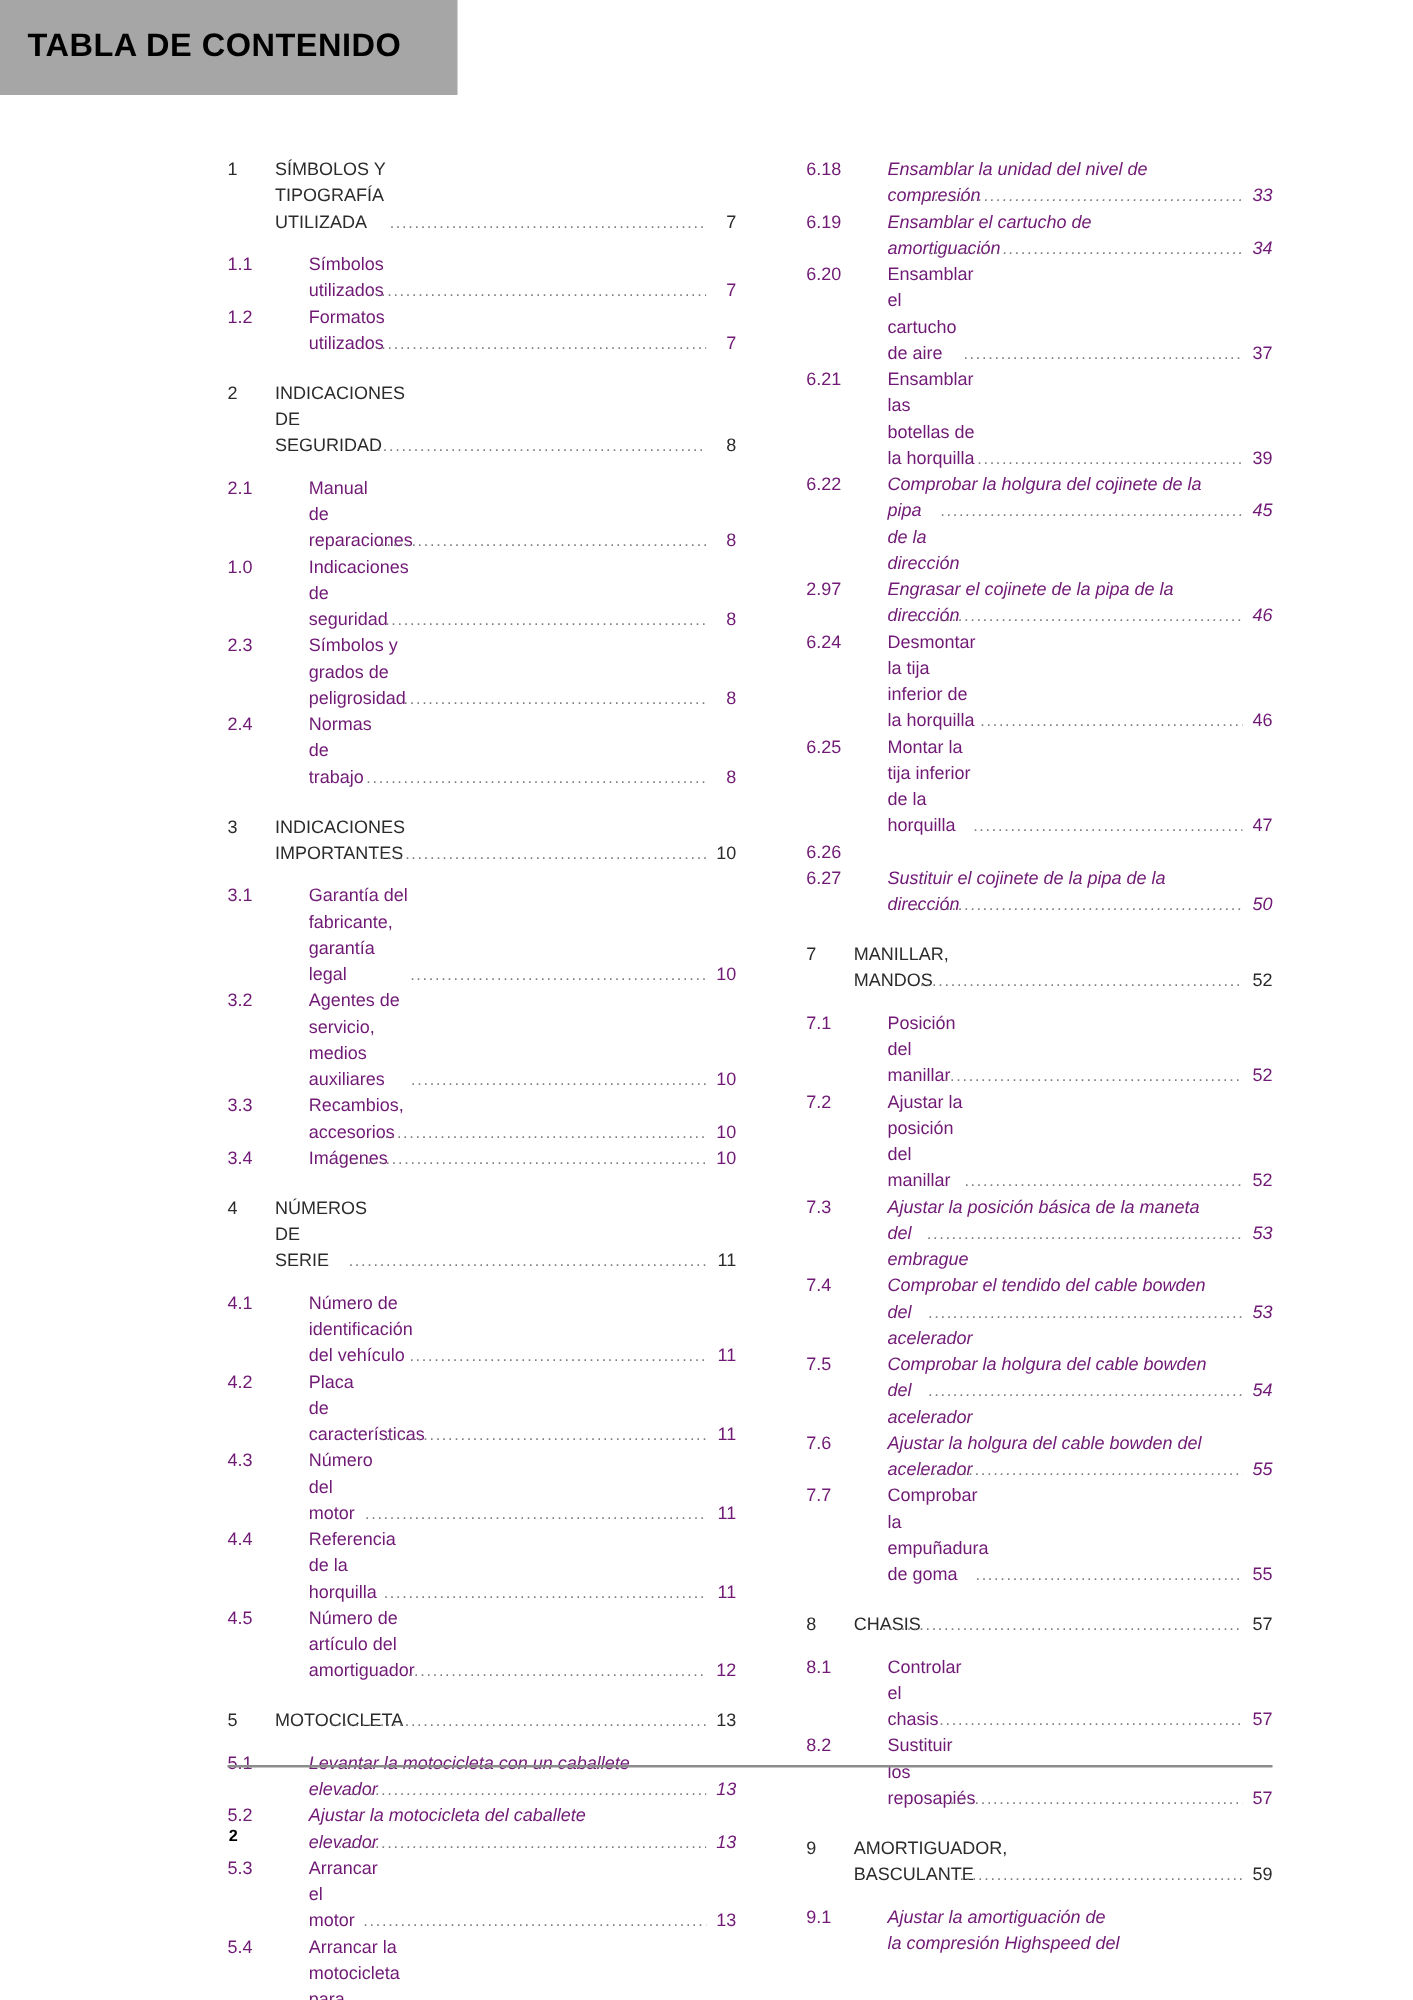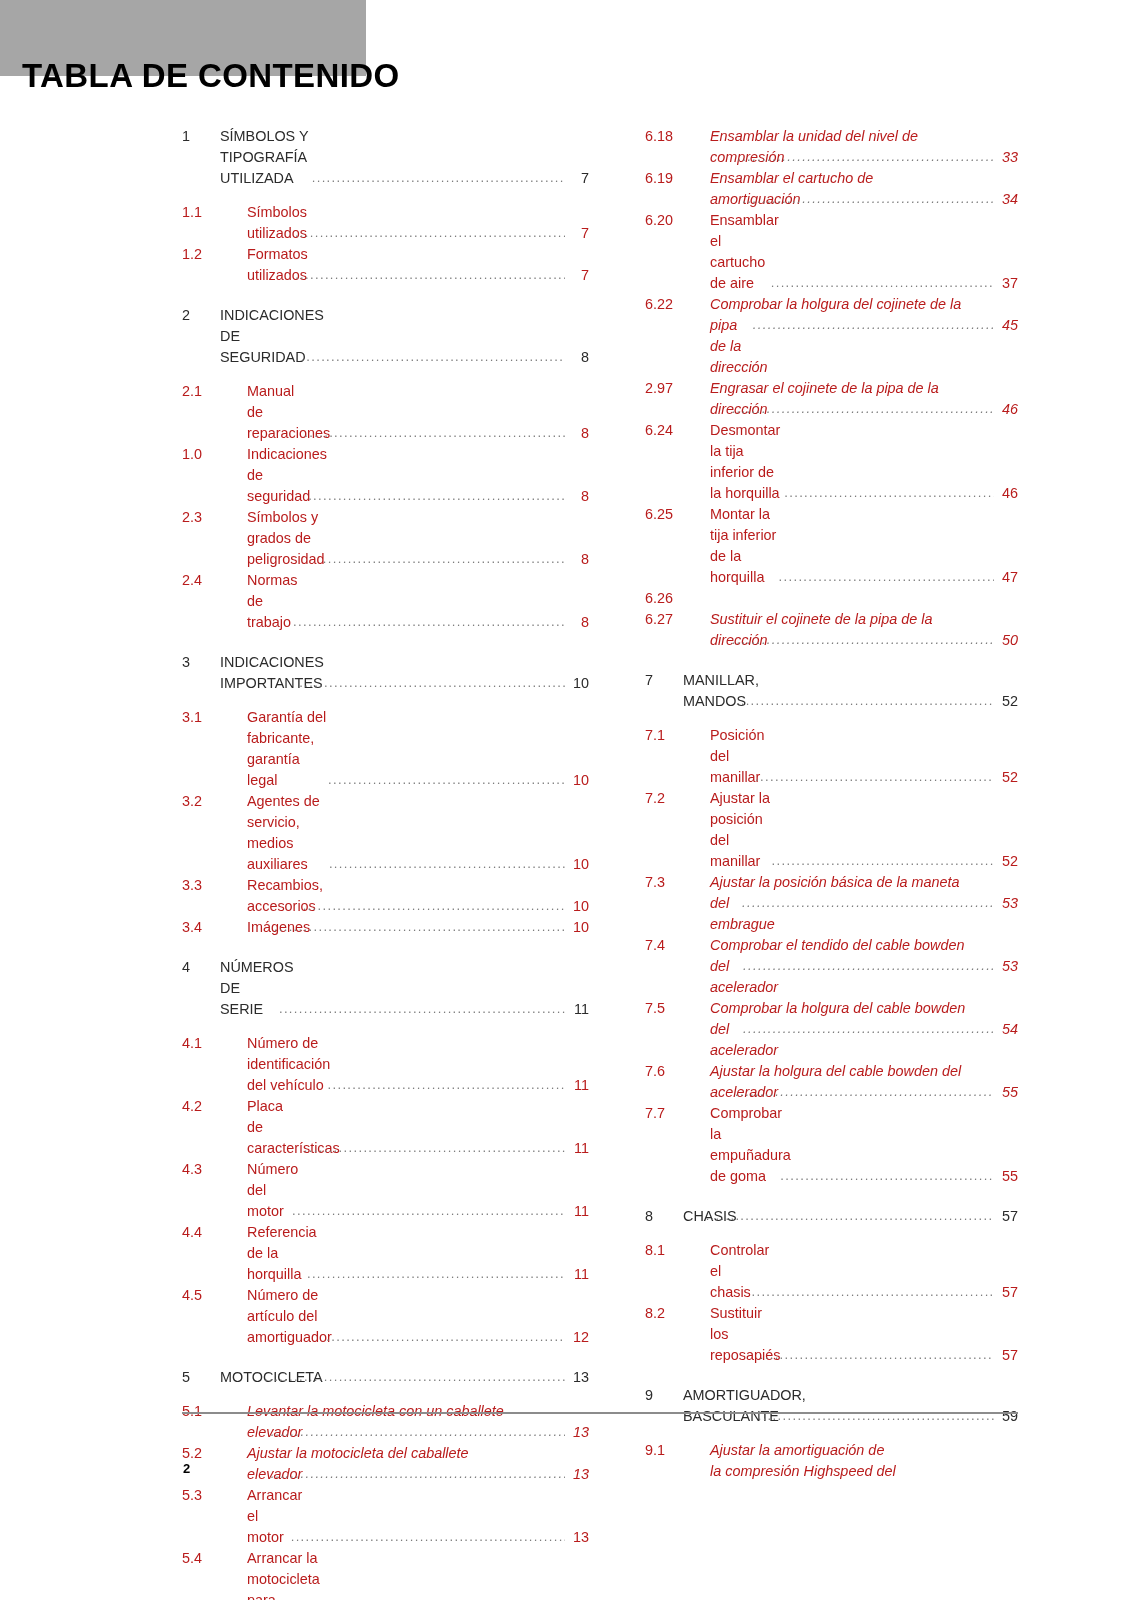--- a/index.html
+++ b/index.html
@@ -22,26 +22,25 @@
     left: 0;
     top: 0;
     width: 366px;
     height: 76px;
     background: #a6a6a6;
   }
   .header-title {
     position: absolute;
     left: 22px;
     top: 21px;
-    font-size: 33px;
+    font-size: 26px;
     font-weight: bold;
     letter-spacing: 0.4px;
     color: #000000;
     white-space: nowrap;
-    margin-top: 36px;
   }
 
   
   .toc-columns {
     position: absolute;
     left: 0;
     top: 126px;
     width: 1130px;
     height: 1230px;
   }
@@ -51,21 +50,21 @@
   }
   .toc-col.left  { left: 182px;  width: 407px; }
   .toc-col.right { left: 645px;  width: 373px; }
 
   
   .toc-entry {
     display: flex;
     align-items: flex-start;
     font-size: 14.4px;
     line-height: 21px;
-    color: #b91c1c;
+    color: #701a75;
   }
   .toc-entry.level-1 {
     color: #2b2b2b;
     margin-top: 19px;
     margin-bottom: 13px;
   }
   .toc-entry.level-1:first-child { margin-top: 0; }
   .toc-entry.level-2 { margin-top: 0; }
 
   .toc-num {
@@ -372,20 +371,28 @@
       </div>
       <div class="toc-entry level-2">
         <span class="toc-num">6.20</span>
         <div class="toc-body">
           <span class="toc-label">Ensamblar el cartucho de aire</span>
           <span class="toc-leader"></span>
           <span class="toc-page">37</span>
         </div>
       </div>
       <div class="toc-entry level-2">
+        <span class="toc-num">6.21</span>
+        <div class="toc-body">
+          <span class="toc-label">Ensamblar las botellas de la horquilla</span>
+          <span class="toc-leader"></span>
+          <span class="toc-page">39</span>
+        </div>
+      </div>
+      <div class="toc-entry level-2">
         <span class="toc-num">6.22</span>
         <div class="toc-body wrap">
           <div><span class="toc-label">Comprobar la holgura del cojinete de la</span></div>
           <div class="lastline">
             <span class="toc-label">pipa de la dirección</span>
             <span class="toc-leader"></span>
             <span class="toc-page">45</span>
           </div>
         </div>
       </div>

